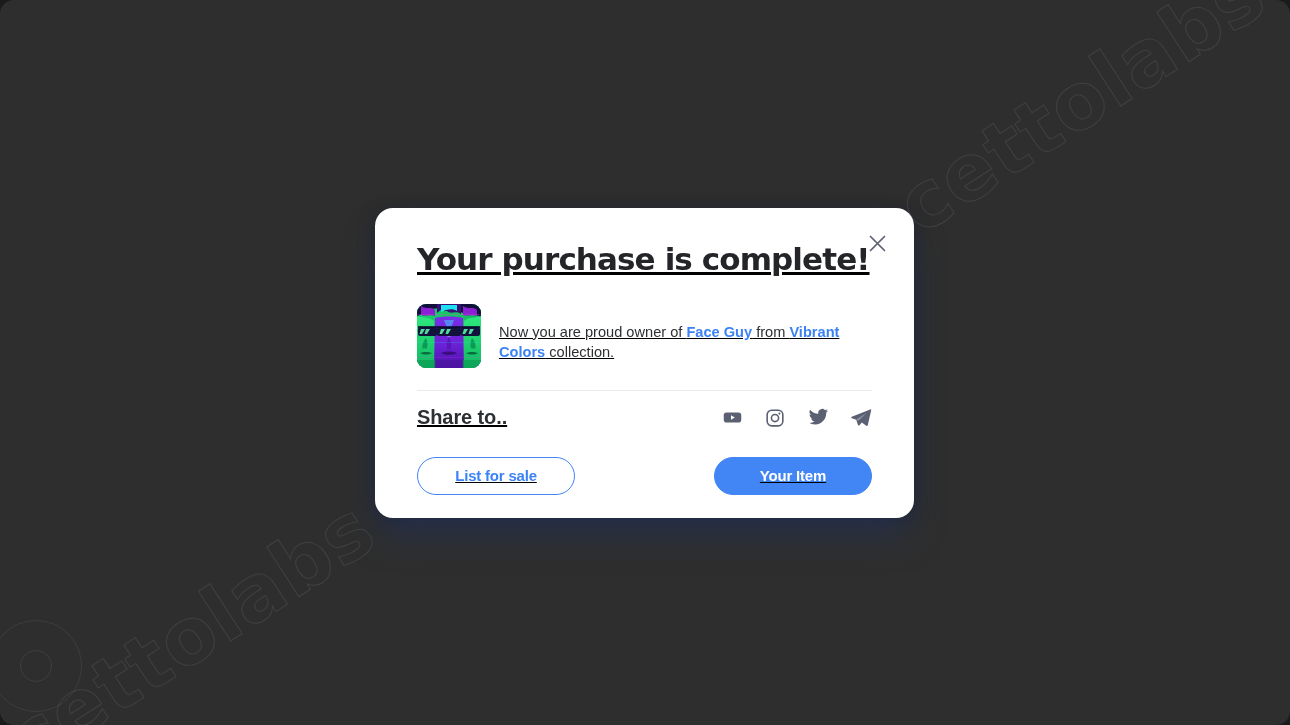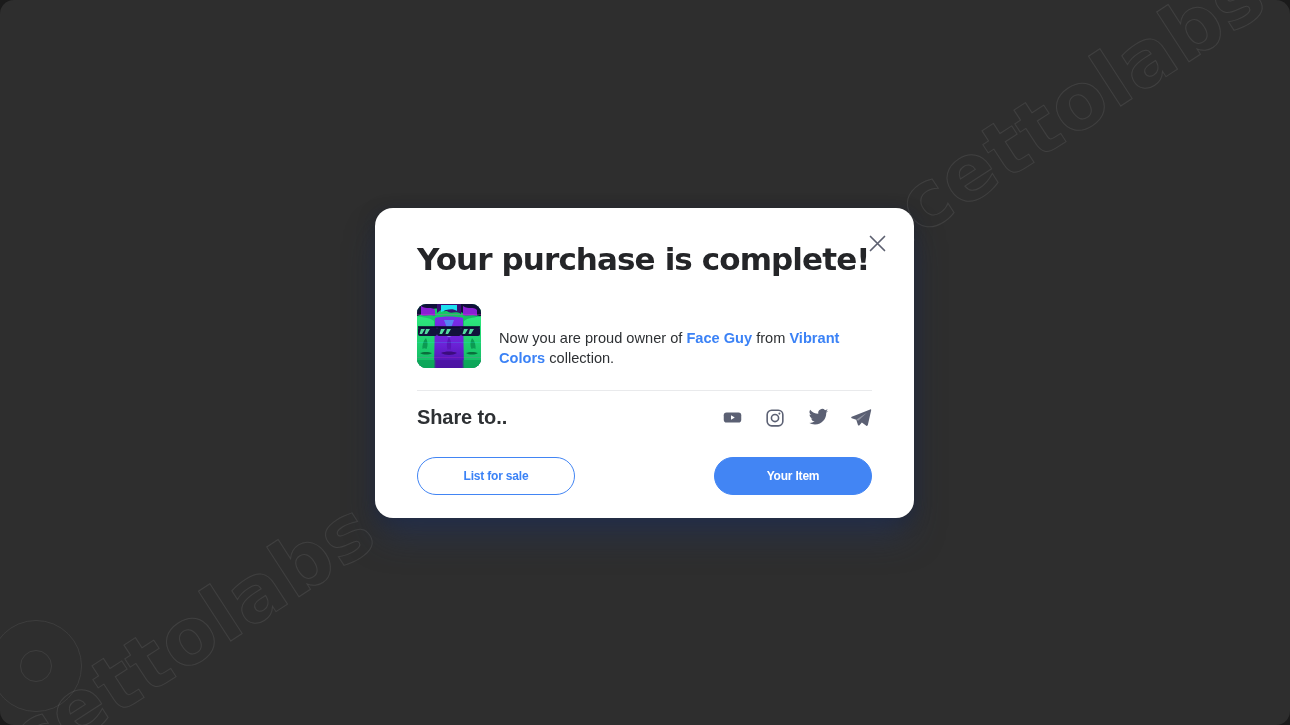--- a/index.html
+++ b/index.html
@@ -76,20 +76,21 @@
 
   .modal {
     position: absolute;
     left: 375px;
     top: 208px;
     width: 539px;
     height: 310px;
     background: #ffffff;
     border-radius: 18px;
     padding: 34px 42px 0 42px;
+    text-decoration: underline;
   }
 
   .close-btn {
     position: absolute;
     right: 22px;
     top: 20px;
     width: 30px;
     height: 30px;
     display: flex;
     align-items: center;
@@ -106,21 +107,21 @@
     font-size: 31px;
     line-height: 1.15;
     font-weight: 700;
     letter-spacing: -0.9px;
     color: #242528;
   }
 
   
   .item-row {
     display: flex;
-    align-items: flex-end;
+    align-items: center;
     gap: 18px;
     margin-top: 26px;
     padding-bottom: 22px;
   }
 
   .nft-thumb {
     flex: 0 0 auto;
     width: 64px;
     height: 64px;
     border-radius: 9px;
@@ -184,21 +185,21 @@
     display: flex;
     align-items: center;
     justify-content: space-between;
     margin-top: 12px;
   }
 
   .btn {
     height: 38px;
     min-width: 158px;
     border-radius: 19px;
-    font-size: 12px;
+    font-size: 15px;
     font-weight: 700;
     letter-spacing: -0.2px;
     display: flex;
     align-items: center;
     justify-content: center;
     cursor: pointer;
     font-family: "Liberation Sans", sans-serif;
   }
   .btn-outline {
     background: #ffffff;

